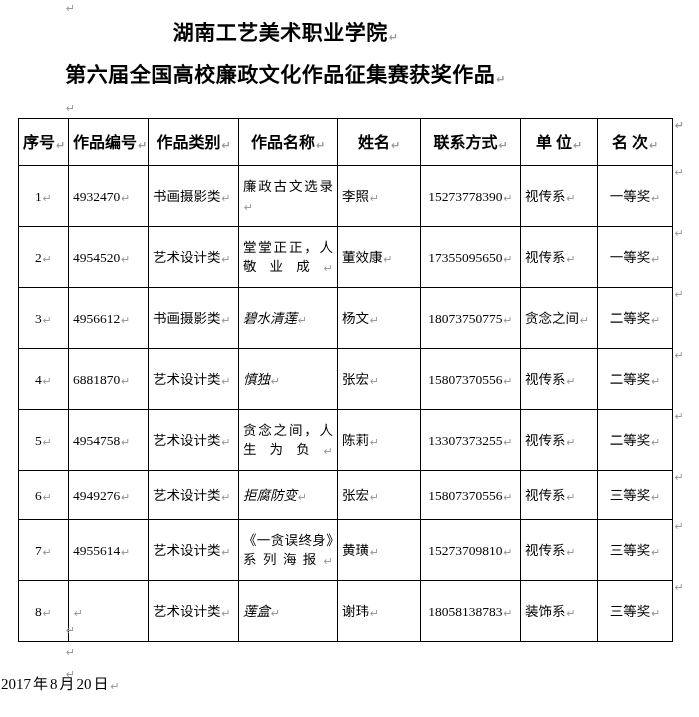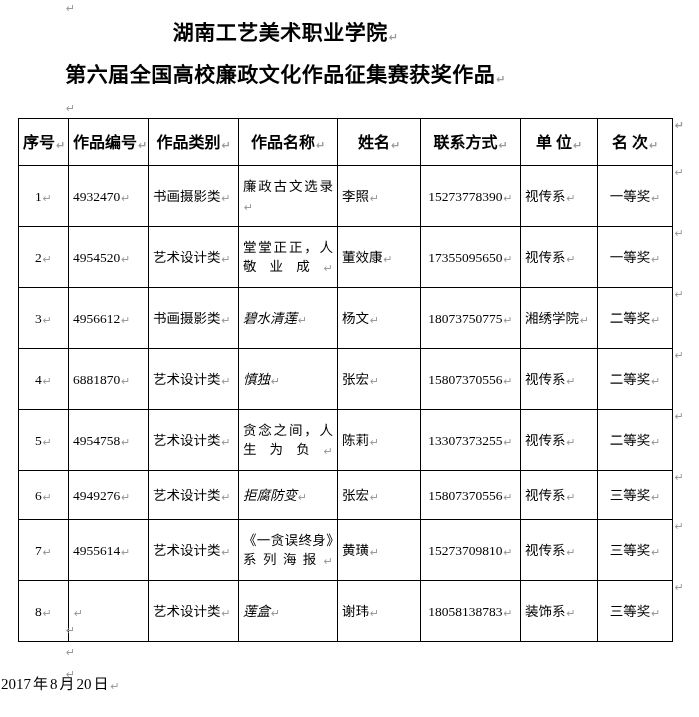--- a/index.html
+++ b/index.html
@@ -219,21 +219,21 @@
         <td class="c-unit"><span>视传系</span><span class="pilcrow">↵</span></td>
         <td class="c-rank" style="position: relative;"><span>一等奖</span><span class="pilcrow">↵</span><span class="pilcrow row-marker">↵</span></td>
       </tr>
       <tr class="row-tall">
         <td class="c-idx"><span>3</span><span class="pilcrow">↵</span></td>
         <td class="c-code"><span>4956612</span><span class="pilcrow">↵</span></td>
         <td class="c-cat"><span>书画摄影类</span><span class="pilcrow">↵</span></td>
         <td class="c-name short"><span>碧水清莲</span><span class="pilcrow">↵</span></td>
         <td class="c-person"><span>杨文</span><span class="pilcrow">↵</span></td>
         <td class="c-phone"><span>18073750775</span><span class="pilcrow">↵</span></td>
-        <td class="c-unit"><span>湘绣学院</span><span class="pilcrow">↵</span></td>
+        <td class="c-unit"><span>贪念之间</span><span class="pilcrow">↵</span></td>
         <td class="c-rank" style="position: relative;"><span>二等奖</span><span class="pilcrow">↵</span><span class="pilcrow row-marker">↵</span></td>
       </tr>
       <tr class="row-tall">
         <td class="c-idx"><span>4</span><span class="pilcrow">↵</span></td>
         <td class="c-code"><span>6881870</span><span class="pilcrow">↵</span></td>
         <td class="c-cat"><span>艺术设计类</span><span class="pilcrow">↵</span></td>
         <td class="c-name short"><span>慎独</span><span class="pilcrow">↵</span></td>
         <td class="c-person"><span>张宏</span><span class="pilcrow">↵</span></td>
         <td class="c-phone"><span>15807370556</span><span class="pilcrow">↵</span></td>
         <td class="c-unit"><span>视传系</span><span class="pilcrow">↵</span></td>

